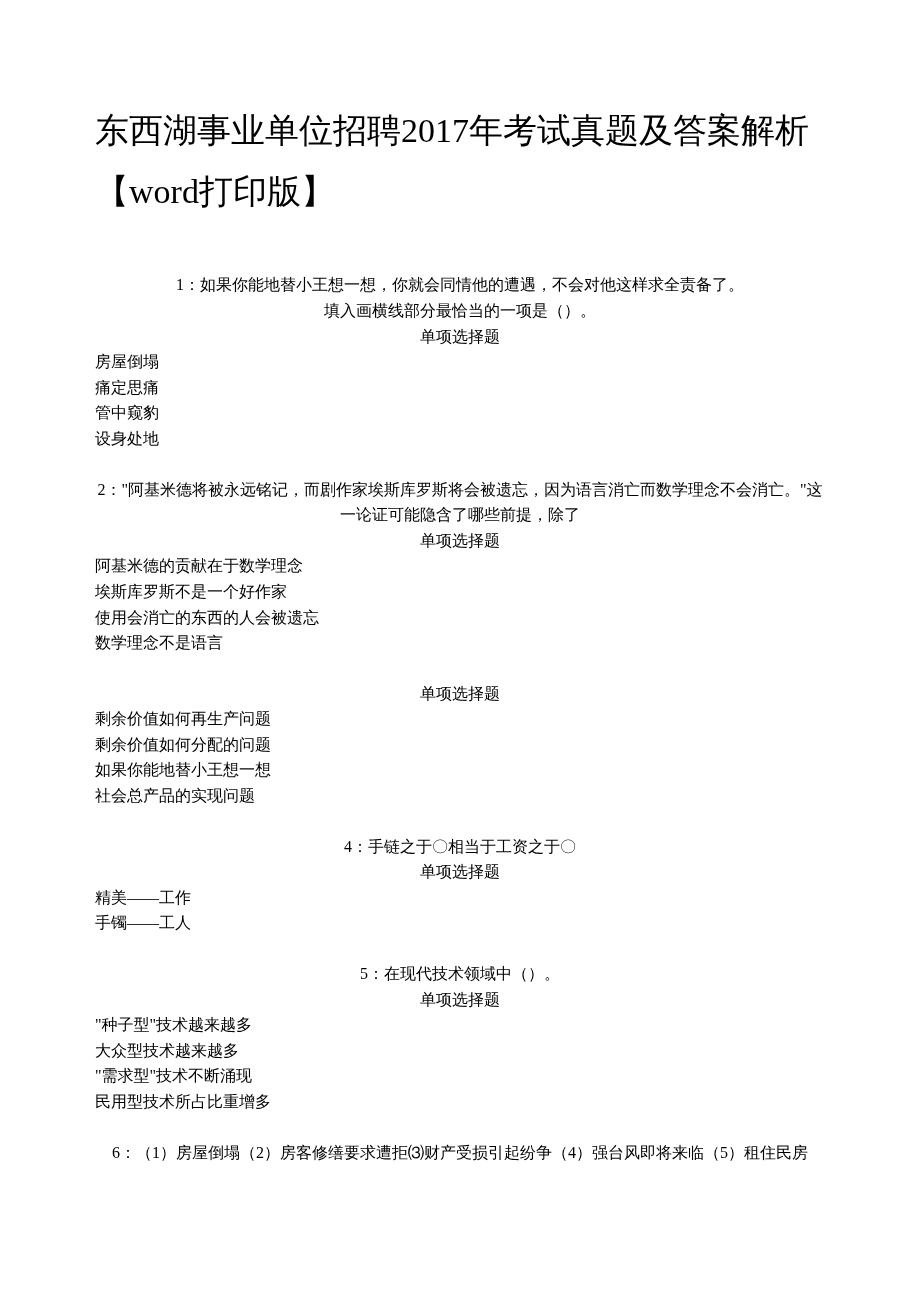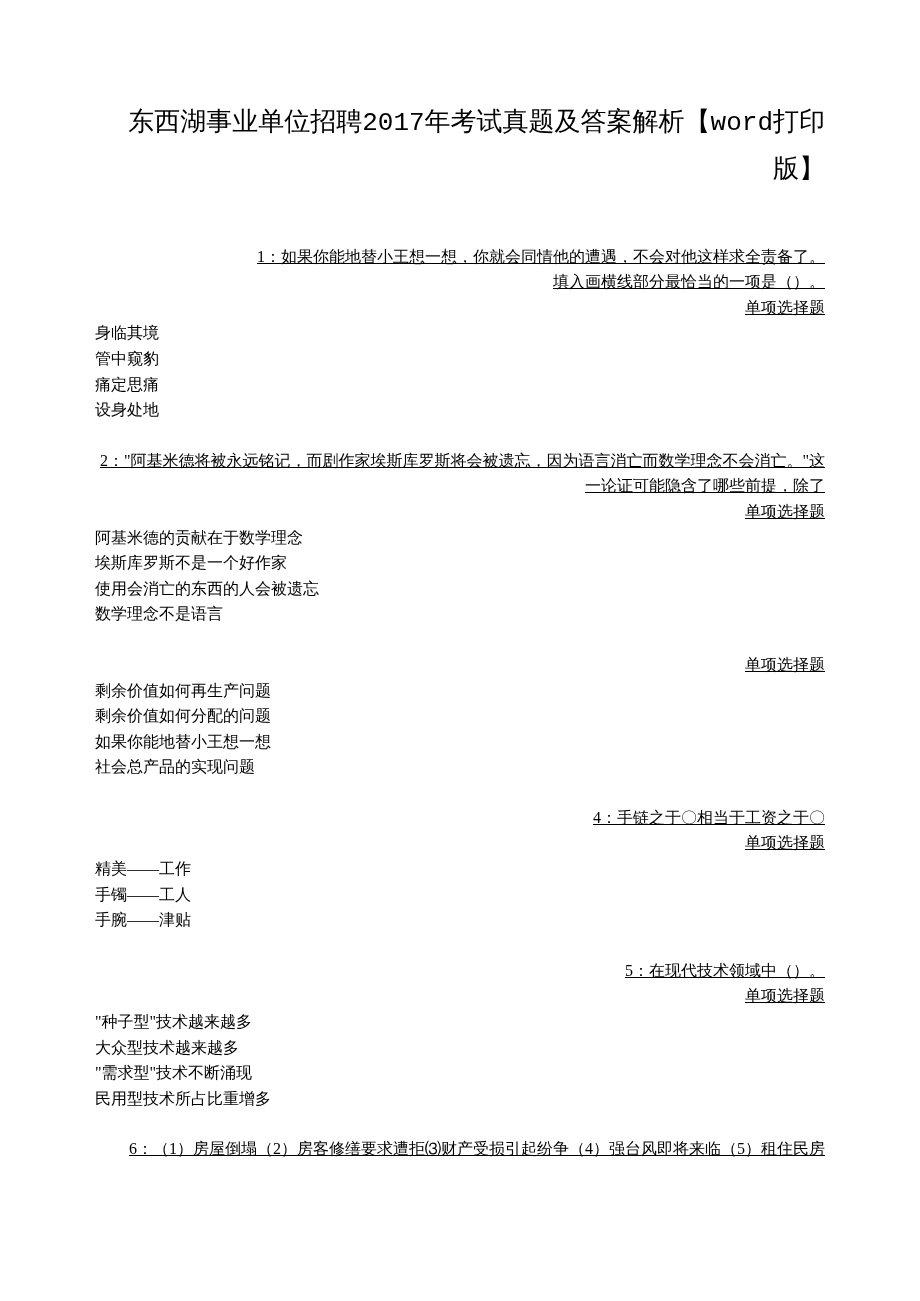--- a/index.html
+++ b/index.html
@@ -10,50 +10,49 @@
     body {
       background: #ffffff;
       font-family: "SimSun", "宋体", serif;
       width: 920px;
       padding: 100px 95px 50px 95px;
       color: #000000;
       font-size: 16px;
       line-height: 1.6;
     }
     .doc-title {
-      text-align: right;
-      font-size: 26px;
+      text-align: left;
+      font-size: 34px;
       font-weight: normal;
-      font-family: Liberation Mono, monospace;
+      font-family: Liberation Serif, serif;
       margin-bottom: 50px;
       line-height: 1.8;
     }
     .question-block {
       margin-bottom: 25px;
     }
     .question-line {
-      text-align: right;
-      text-decoration: underline;
+      text-align: center;
     }
     .option-line {
       text-align: left;
     }
   </style>
 </head>
 <body>
 
 <h1 class="doc-title">东西湖事业单位招聘2017年考试真题及答案解析【word打印版】</h1>
 
 <div class="question-block">
   <div class="question-line"><span>1：</span><span>如果你能地替小王想一想，你就会同情他的遭遇，不会对他这样求全责备了。</span></div>
   <div class="question-line">填入画横线部分最恰当的一项是（）。</div>
   <div class="question-line">单项选择题</div>
-  <div class="option-line">身临其境</div>
+  <div class="option-line">房屋倒塌</div>
+  <div class="option-line">痛定思痛</div>
   <div class="option-line">管中窥豹</div>
-  <div class="option-line">痛定思痛</div>
   <div class="option-line">设身处地</div>
 </div>
 
 <div class="question-block">
   <div class="question-line"><span>2：</span><span>"阿基米德将被永远铭记，而剧作家埃斯库罗斯将会被遗忘，因为语言消亡而数学理念不会消亡。"这一论证可能隐含了哪些前提，除了</span></div>
   <div class="question-line">单项选择题</div>
   <div class="option-line">阿基米德的贡献在于数学理念</div>
   <div class="option-line">埃斯库罗斯不是一个好作家</div>
   <div class="option-line">使用会消亡的东西的人会被遗忘</div>
   <div class="option-line">数学理念不是语言</div>
@@ -65,21 +64,20 @@
   <div class="option-line">剩余价值如何分配的问题</div>
   <div class="option-line">如果你能地替小王想一想</div>
   <div class="option-line">社会总产品的实现问题</div>
 </div>
 
 <div class="question-block">
   <div class="question-line"><span>4：</span><span>手链之于〇相当于工资之于〇</span></div>
   <div class="question-line">单项选择题</div>
   <div class="option-line">精美––––工作</div>
   <div class="option-line">手镯––––工人</div>
-  <div class="option-line">手腕––––津贴</div>
 </div>
 
 <div class="question-block">
   <div class="question-line"><span>5：</span><span>在现代技术领域中（）。</span></div>
   <div class="question-line">单项选择题</div>
   <div class="option-line">"种子型"技术越来越多</div>
   <div class="option-line">大众型技术越来越多</div>
   <div class="option-line">"需求型"技术不断涌现</div>
   <div class="option-line">民用型技术所占比重增多</div>
 </div>

